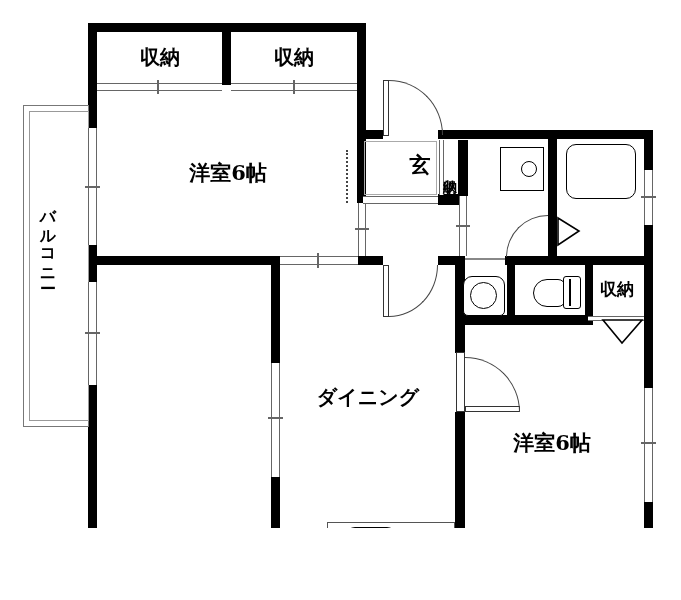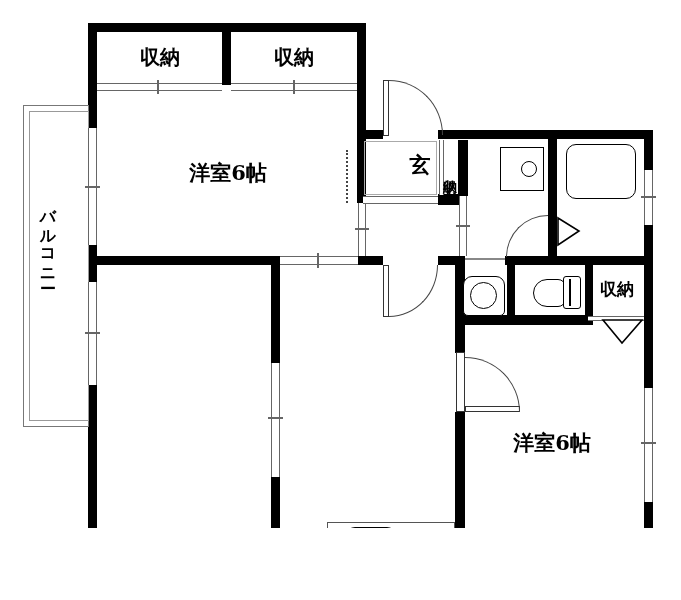--- a/index.html
+++ b/index.html
@@ -120,16 +120,17 @@
   <div class="thinline" style="left:569px;top:279px;width:1.5px;height:27px;background:#000;"></div>
   <div class="outline" style="left:327px;top:522px;width:128px;height:40px;border-color:#555;"></div>
   <div class="fx" style="left:346px;top:527px;width:50px;height:33px;border-radius:9px;border-width:1.4px;"></div>
 
   <div class="lbl" style="left:110px;top:45px;width:100px;font-size:20px;">収納</div>
   <div class="lbl" style="left:244px;top:45px;width:100px;font-size:20px;">収納</div>
   <div class="lbl" style="left:148px;top:160px;width:160px;font-size:21px;">洋室6帖</div>
   <div class="lbl vert" style="left:38px;top:152px;height:175px;font-size:16px;letter-spacing:2px;">バルコニー</div>
   <div class="lbl" style="left:395px;top:152px;width:50px;font-size:21px;">玄</div>
   <div class="lbl vert" style="left:441px;top:144px;height:50px;font-size:14px;">収納</div>
+  <div class="lbl" style="left:280px;top:385px;width:176px;font-size:20px;">ダイニング</div>
   <div class="lbl" style="left:472px;top:430px;width:160px;font-size:21px;">洋室6帖</div>
   <div class="lbl" style="left:590px;top:279px;width:54px;font-size:17px;">収納</div>
 
 </div>
 
 </body></html>

